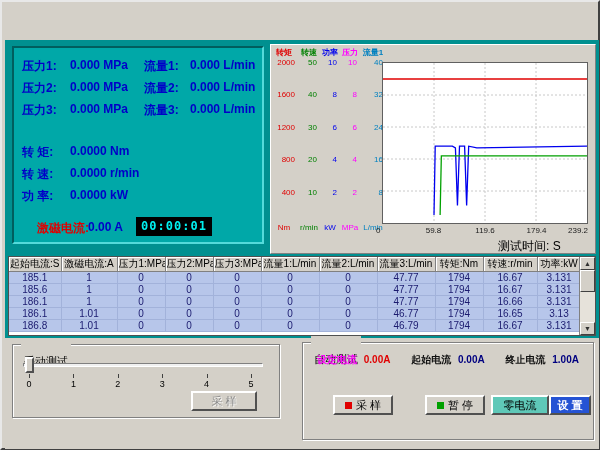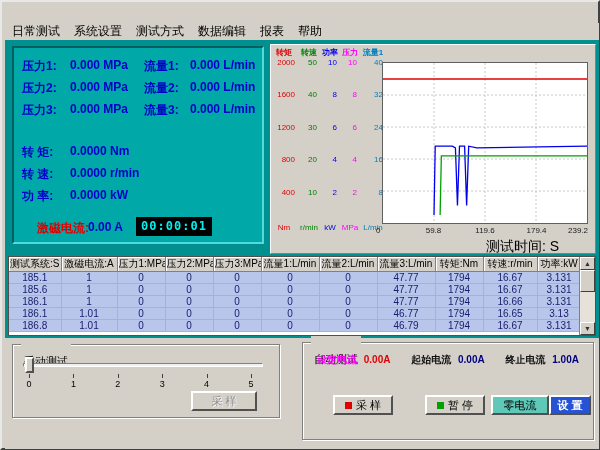--- a/index.html
+++ b/index.html
@@ -59,21 +59,21 @@
   .ax-tick { position:absolute; font-size:8px; text-align:right; white-space:nowrap; }
   .ax-unit { position:absolute; top:177px; font-size:8px; text-align:center; white-space:nowrap; }
   .plot {
     position:absolute; left:380px; top:60px; width:206px; height:162px;
     background:#ffffff; border:1px solid #606060;
   }
   .plot svg { position:absolute; inset:0; width:100%; height:100%; }
   .x-axis { position:absolute; left:380px; top:224px; width:216px; height:10px; }
   .x-tick { position:absolute; top:0; font-size:8px; color:#202020; transform:translateX(-50%); white-space:nowrap; }
   .x-origin { position:absolute; left:-6px; top:0; font-size:8px; color:#202020; }
-  .x-label { position:absolute; left:484px; top:236px; font-size:14px; color:#000; white-space:nowrap; }
+  .x-label { position:absolute; left:496px; top:236px; font-size:12px; color:#000; white-space:nowrap; }
   
   .data-table-wrap {
     position:absolute; left:6px; top:254px; width:588px; height:80px;
     background:#ffffff; border:1px solid #505050;
   }
   table.grid { border-collapse:collapse; table-layout:fixed; width:572px; }
   table.grid th {
     height:14px; background:#d4d0c8; font-size:10px; font-weight:normal; color:#000;
     border-right:1px solid #808080; border-bottom:1px solid #808080;
     box-shadow:inset 1px 1px 0 #ffffff;
@@ -138,28 +138,20 @@
   .cl.gap { margin-right:18px; }
   .lbl-magenta { color:#ff00ff; } .val-red { color:#e00000; }
   .lbl-dark { color:#101010; } .val-navy { color:#000080; }
 </style>
 </head>
 <body>
 
 <div class="window">
 
 
-  <div class="menubar">
-      <span class="menu-item">日常测试</span>
-      <span class="menu-item">系统设置</span>
-      <span class="menu-item">测试方式</span>
-      <span class="menu-item">数据编辑</span>
-      <span class="menu-item">报表</span>
-      <span class="menu-item">帮助</span>
-    </div>
 
   <div class="client"></div>
 
   <div class="readout-panel">
     <div class="g-row" style="top:10px">
       <span class="g-label" style="left:8px">压力1:</span>
       <span class="g-value" style="left:56px">0.000 MPa</span>
       <span class="g-label" style="left:130px">流量1:</span>
       <span class="g-value" style="left:176px">0.000 L/min</span>
     </div>
@@ -265,21 +257,21 @@
           <col style="width: 48px;">
           <col style="width: 58px;">
           <col style="width: 58px;">
           <col style="width: 58px;">
           <col style="width: 48px;">
           <col style="width: 54px;">
           <col style="width: 44px;">
         </colgroup>
       <thead>
           <tr id="grid-head">
-            <th>测试系统:S</th>
+            <th>起始电流:S</th>
             <th>激磁电流:A</th>
             <th>压力1:MPa</th>
             <th>压力2:MPa</th>
             <th>压力3:MPa</th>
             <th>流量1:L/min</th>
             <th>流量2:L/min</th>
             <th>流量3:L/min</th>
             <th>转矩:Nm</th>
             <th>转速:r/min</th>
             <th>功率:kW</th>

